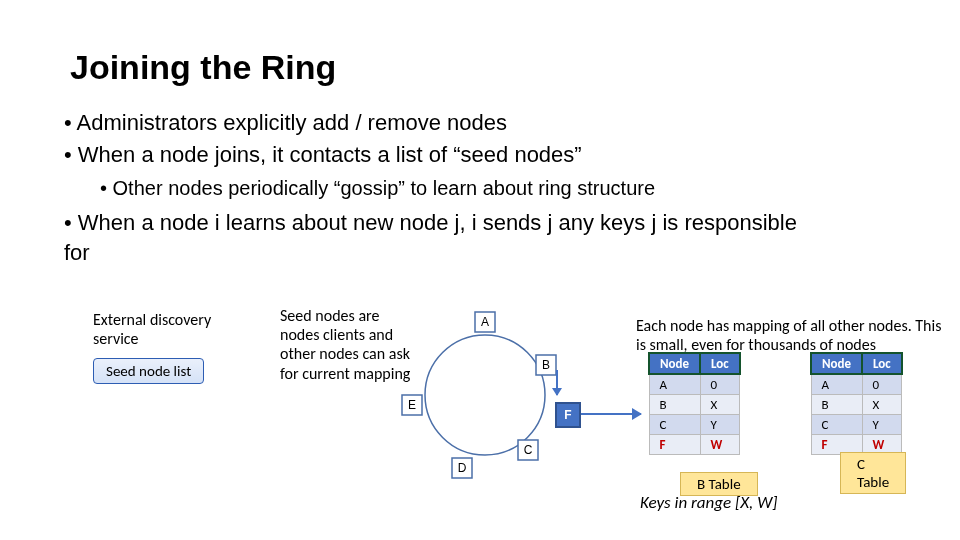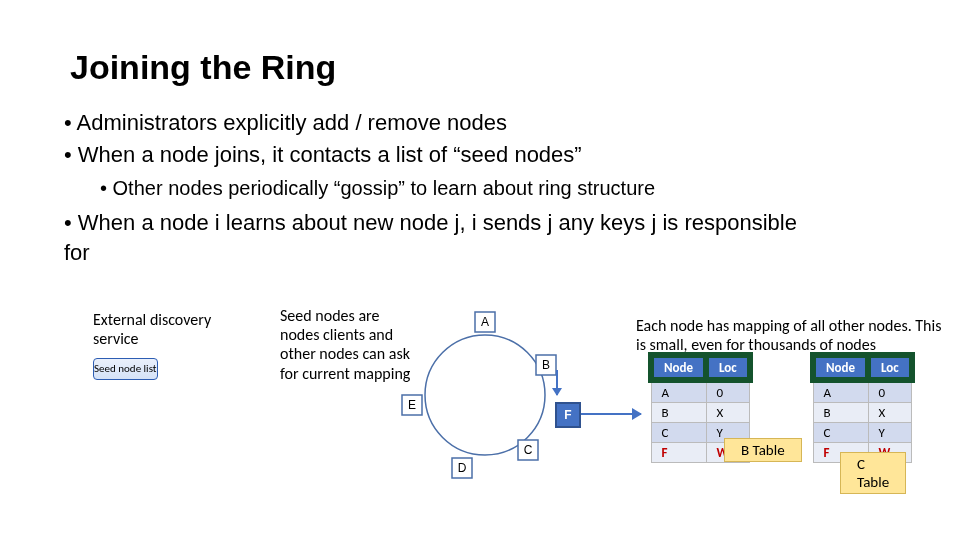--- a/index.html
+++ b/index.html
@@ -42,24 +42,24 @@
     top: 310px;
     width: 145px;
     font-family: Calibri, Arial, sans-serif;
     font-size: 16px;
     line-height: 1.2;
   }
   .seed-btn {
     border: 1px solid #2d5db3;
     background: linear-gradient(#eaf0fb, #d5e2f7);
     border-radius: 4px;
-    padding: 3px 0;
+    padding: 3px 12px;
     margin-top: 10px;
     display: inline-block;
-    font-size: 11px;
+    font-size: 15px;
     color: #000;
   }
   .col-mid {
     position: absolute;
     left: 232px;
     top: 306px;
     width: 140px;
     font-family: Calibri, Arial, sans-serif;
     font-size: 16px;
     line-height: 1.2;
@@ -143,42 +143,42 @@
   .tbl {
     position: absolute;
     border-collapse: collapse;
     font-family: Calibri, Arial, sans-serif;
     font-size: 13px;
   }
   .tbl th {
     background: #4472c4;
     color: #fff;
     font-weight: 700;
-    border: 6px solid #14532d;
+    border: 2px solid #14532d;
     padding: 2px 10px;
     text-align: left;
   }
   .tbl td {
     border: 1px solid #bbb;
     padding: 2px 10px;
   }
   .tbl tr:nth-child(even) td { background: #d2daee; }
   .tbl tr:nth-child(odd) td { background: #e9edf6; }
   .tbl tr.hi td { color: #c00000; font-weight: 700; }
   .tbl-b { left: 648px; top: 352px; }
   .tbl-c { left: 810px; top: 352px; }
   .tbl-cap {
     position: absolute;
     background: #ffe699;
     border: 1px solid #d6b656;
     font-family: Calibri, Arial, sans-serif;
     font-size: 15px;
     padding: 2px 16px;
   }
-  .cap-b { left: 680px; top: 438px; margin-left: 44px; }
+  .cap-b { left: 680px; top: 472px; }
   .cap-c { left: 840px; top: 452px; }
   .keys-range {
     position: absolute;
     left: 640px;
     top: 492px;
     font-family: Calibri, Arial, sans-serif;
     font-style: italic;
     font-size: 17px;
   }
 </style>
@@ -274,14 +274,15 @@
           <td>Y</td>
         </tr>
   <tr class="hi">
           <td>F</td>
           <td>W</td>
         </tr>
 </tbody>
     </table>
 <div class="tbl-cap cap-c">C Table</div>
 
+<div class="keys-range">Keys in range [X, W]</div>
 
 </div>
 
 </body></html>

